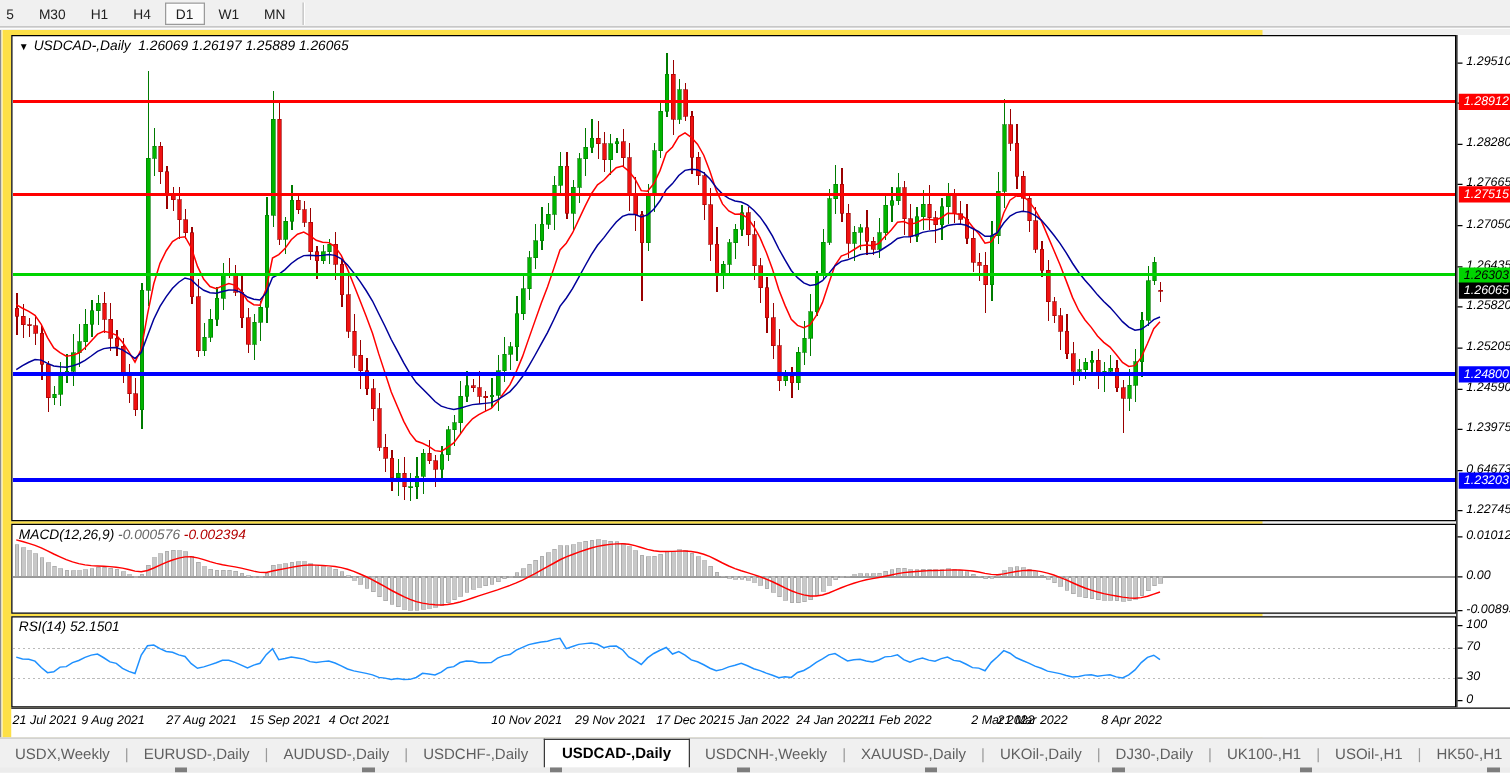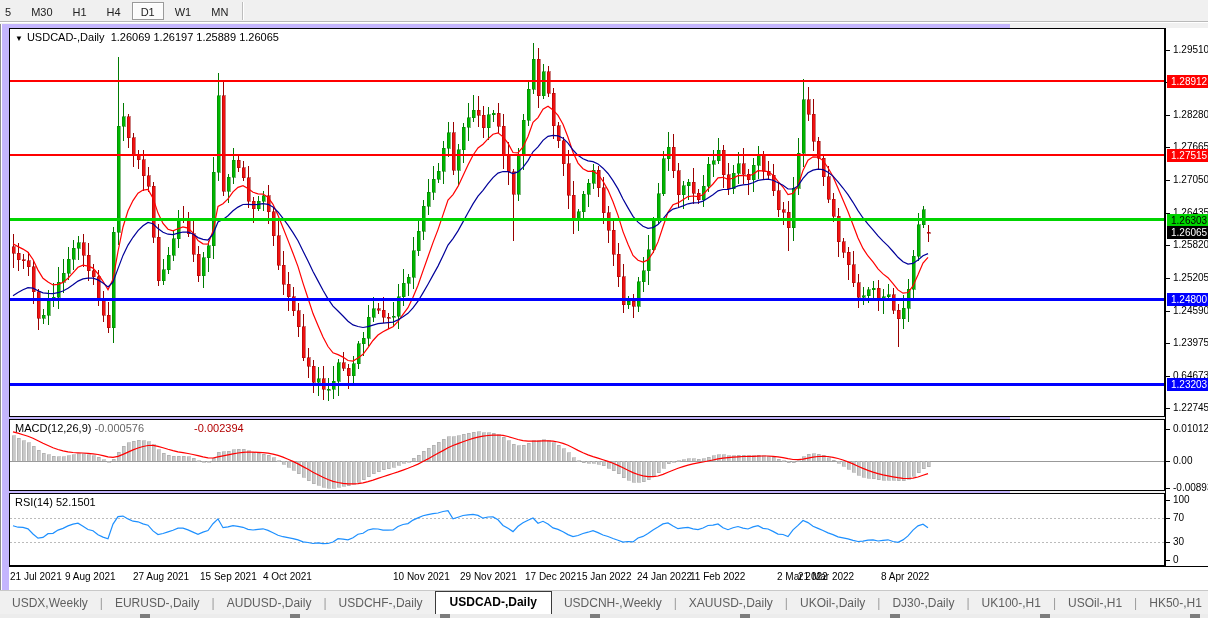--- a/index.html
+++ b/index.html
@@ -13,31 +13,31 @@
              border-bottom:1px solid #b9b9b9; box-shadow:0 1px 0 #ffffff; }
   .tfbtn { font-size:11px; color:#222; padding:2px 8px; margin:0 1px; height:18px;
            line-height:14px; border:1px solid transparent; cursor:default; }
   .tfbtn.active { background:#fbfbfb; border:1px solid #9a9a9a;
                   box-shadow:inset 1px 1px 0 #ffffff; }
   .tfbtn.partial { margin-left:-4px; }
   .tb-sep { width:2px; height:18px; border-left:1px solid #bdbdbd; border-right:1px solid #ffffff; margin:0 4px; }
 
   
   #chart-window { position:absolute; left:0; top:24px; width:1010px; height:566px;
-                  background:#c4b5fd; border-left:1px solid #8d8d8d; box-shadow:inset 1px 0 0 #ffffff; }
+                  background:#fde047; border-left:1px solid #8d8d8d; box-shadow:inset 1px 0 0 #ffffff;font-style:italic; }
   .pane { position:absolute; left:8px; width:1156px; background:#ffffff; border:1px solid #000000; }
   #pane-main { top:4px;   height:389px; }
   #pane-macd { top:395px; height:72px; }
   #pane-rsi  { top:469px; height:73px; }
   .pane svg { position:absolute; left:0; top:0; }
 
   .pane-label { position:absolute; left:5px; top:2px; font-size:11px; color:#000;
                 white-space:nowrap; z-index:5; background:transparent; }
   .pane-label .v1 { color:#666; }
-  .pane-label .v2 { color:#b30000;margin-left:47px; }
+  .pane-label .v2 { color:#b30000; }
   #main-title { font-size:11px; }
   #main-title .caret { font-size:8px; margin-right:4px; }
 
   
   #axis-strip { position:absolute; left:1164px; top:4px; width:44px; height:538px;
                 background:#ffffff; border-left:1px solid #000000; }
   .ax-label { position:absolute; left:7px; font-size:10px; color:#000; line-height:12px; white-space:nowrap; }
   .ax-tick  { position:absolute; left:0px; width:4px; height:1px; background:#000; }
   .ax-badge { position:absolute; left:1px; width:43px; height:13px; font-size:10px;
               line-height:13px; padding-left:4px; white-space:nowrap; }

